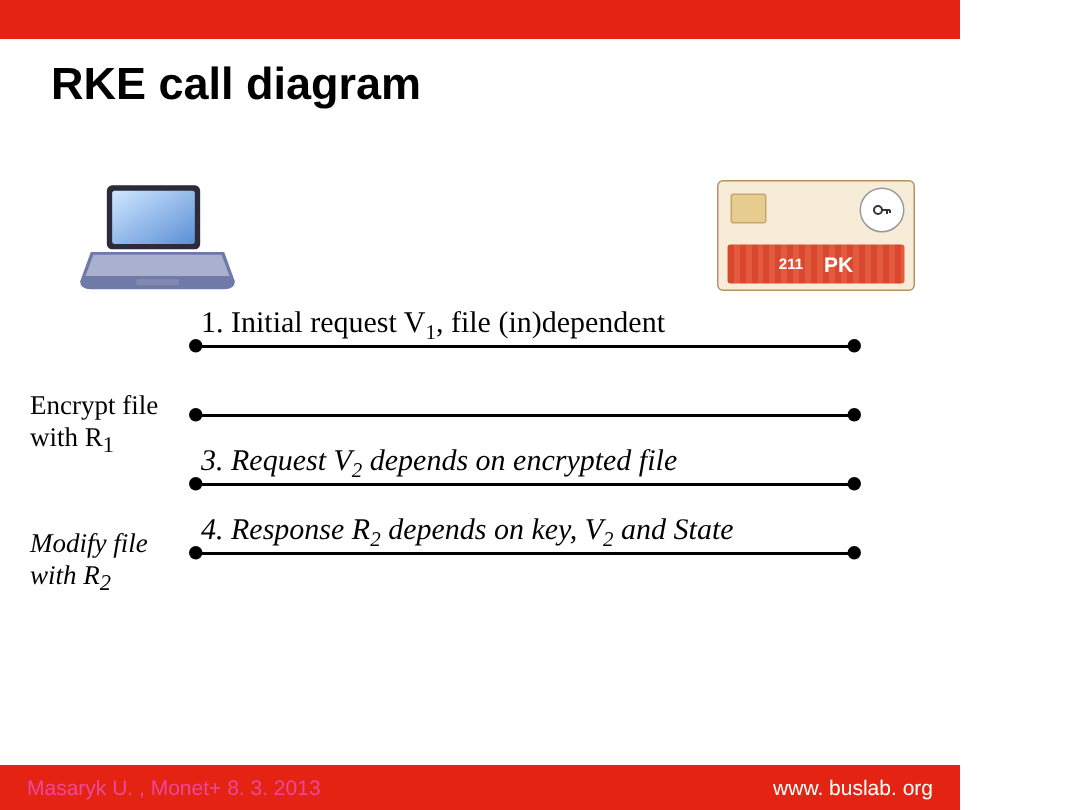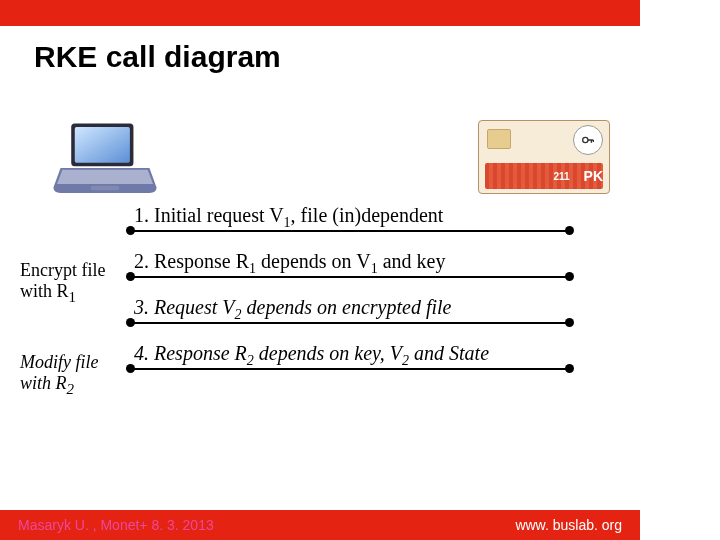--- a/index.html
+++ b/index.html
@@ -5,21 +5,21 @@
   html,body{margin:0;padding:0;width:720px;height:540px;font-family:Arial,Helvetica,sans-serif;color:#000;background:#fff;}
   .slide{position:relative;width:640px;height:540px;}
   .redbar{position:absolute;top:0;left:0;width:100%;height:26px;background:#e42313;}
   .title{position:absolute;top:40px;left:34px;font-size:30px;font-weight:bold;}
   .laptop{position:absolute;top:120px;left:50px;width:110px;height:80px;}
   .laptop svg{width:100%;height:100%;}
   .card{position:absolute;top:120px;right:30px;width:130px;height:72px;border:1px solid #b89068;border-radius:4px;background:#f6ecd8;}
   .card-chip{position:absolute;top:8px;left:8px;width:22px;height:18px;border:1px solid #c9a56a;border-radius:2px;background:#e7cc8f;}
   .card-key{position:absolute;top:4px;right:6px;width:28px;height:28px;border-radius:50%;background:#fff;border:1px solid #999;display:flex;align-items:center;justify-content:center;}
   .card-key svg{width:16px;height:16px;}
-  .card-brand{position:absolute;bottom:4px;left:6px;right:6px;height:26px;background:repeating-linear-gradient(90deg,#d9472e 0 4px,#e45a3c 4px 8px);border-radius:2px;color:#fff;font-size:10px;font-weight:bold;display:flex;align-items:center;justify-content:flex-end;}
+  .card-brand{position:absolute;bottom:4px;left:6px;right:6px;height:26px;background:repeating-linear-gradient(90deg,#d9472e 0 4px,#e45a3c 4px 8px);border-radius:2px;color:#fff;font-size:10px;font-weight:bold;display:flex;align-items:center;justify-content:center;}
   .card-brand .big{font-size:14px;margin-left:14px;}
   .msgs{position:absolute;top:208px;left:130px;width:440px;}
   .msg{position:relative;height:26px;margin-bottom:20px;font-family:'Times New Roman',serif;font-size:20px;}
   .msg .line{position:absolute;top:22px;left:0;right:0;height:2px;background:#000;}
   .msg .dot{position:absolute;top:18px;width:9px;height:9px;border-radius:50%;background:#000;}
   .msg .dot.l{left:-4px;} .msg .dot.r{right:-4px;}
   .msg .txt{position:absolute;left:4px;top:-4px;white-space:nowrap;}
   .msg sub{font-size:14px;}
   .msg.italic .txt{font-style:italic;}
   .sidenote{position:absolute;font-family:'Times New Roman',serif;font-size:18px;line-height:1.15;}
@@ -71,21 +71,20 @@
     <div class="msg">
       <div class="dot l"></div>
       <div class="line"></div>
       <div class="dot r"></div>
       <div class="txt">1. Initial request V<sub>1</sub>, file (in)dependent</div>
     </div>
     <div class="msg">
       <div class="dot l"></div>
       <div class="line"></div>
       <div class="dot r"></div>
-      <div class="txt">2. Response R<sub>1</sub> depends on V<sub>1</sub> and key</div>
     </div>
     <div class="msg italic">
       <div class="dot l"></div>
       <div class="line"></div>
       <div class="dot r"></div>
       <div class="txt">3. Request V<sub>2</sub>  depends on encrypted file</div>
     </div>
     <div class="msg italic">
       <div class="dot l"></div>
       <div class="line"></div>

